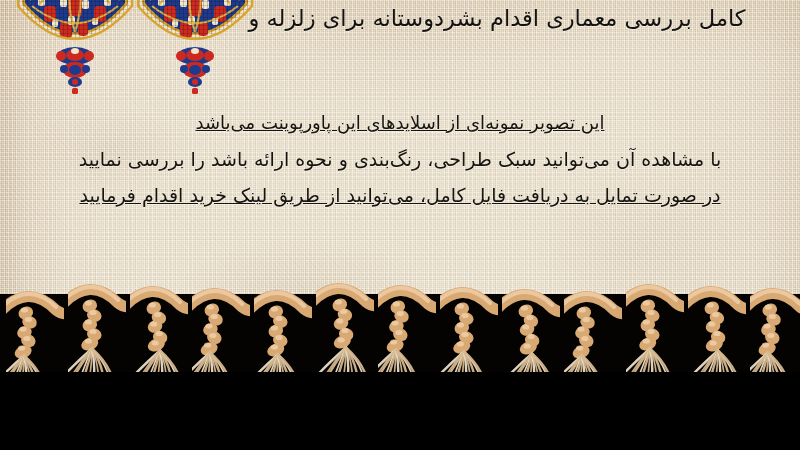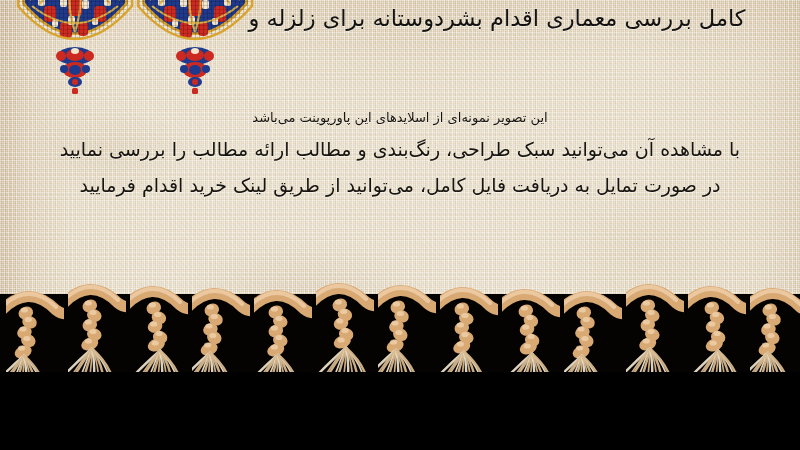--- a/index.html
+++ b/index.html
@@ -102,23 +102,23 @@
 
   .body-block{
     position:absolute;right:14px;top:106px;width:772px;
     text-align:center;direction:rtl;
     color:#17140f;
     font-family:"DejaVu Sans","Liberation Sans",sans-serif;
     font-size:19.5px;line-height:1.92;font-weight:400;
     text-shadow:0 1px 0 rgba(255,255,255,.42);
   }
   .body-block .bline{display:block;white-space:nowrap;}
-  .body-block .bline.l1{font-size:13px;}
+  .body-block .bline.l1{font-size:18px;text-decoration:underline;}
   .body-block .bline.l2{font-size:19px;}
-  .body-block .bline.l3{font-size:19px;}
+  .body-block .bline.l3{font-size:19px;text-decoration:underline;}
 </style>
 </head>
 <body>
 
 <div id="slide">
 
   <div class="canvas-field">
     <div class="soil"></div>
     <div class="weave"></div>
     <div class="weave2"></div>
@@ -287,21 +287,21 @@
       </svg>
     </div>
   </div>
 
   <div class="title-block">
     <span class="tline">کامل بررسی معماری اقدام بشردوستانه برای زلزله و</span>
   </div>
 
   <div class="body-block">
     <span class="bline l1">این تصویر نمونه‌ای از اسلایدهای این پاورپوینت می‌باشد</span>
-    <span class="bline l2">با مشاهده آن می‌توانید سبک طراحی، رنگ‌بندی و مطالب ارائه مطالب را بررسی نمایید</span>
+    <span class="bline l2">با مشاهده آن می‌توانید سبک طراحی، رنگ‌بندی و نحوه ارائه باشد را بررسی نمایید</span>
     <span class="bline l3">در صورت تمایل به دریافت فایل کامل، می‌توانید از طریق لینک خرید اقدام فرمایید</span>
   </div>
 
   <div class="black-band"></div>
   <div class="fringe-row" id="fringe-row">
       <div class="fringe" style="left: 6px;">
         <svg width="58" height="86" viewBox="0 0 58 86" class="svgwrap">
           <path d="M -6 26 Q 22 -4 50 24 Q 58 30 64 26" fill="none" stroke="#d9a974" stroke-width="11" stroke-linecap="round"></path>
           <path d="M -6 23 Q 22 -6 50 21" fill="none" stroke="#efd0ab" stroke-width="4" stroke-linecap="round" opacity=".8"></path>
           <ellipse cx="19.6" cy="26" rx="7.4" ry="6.2" fill="#d9a974" transform="rotate(-22 22 26)"></ellipse>

